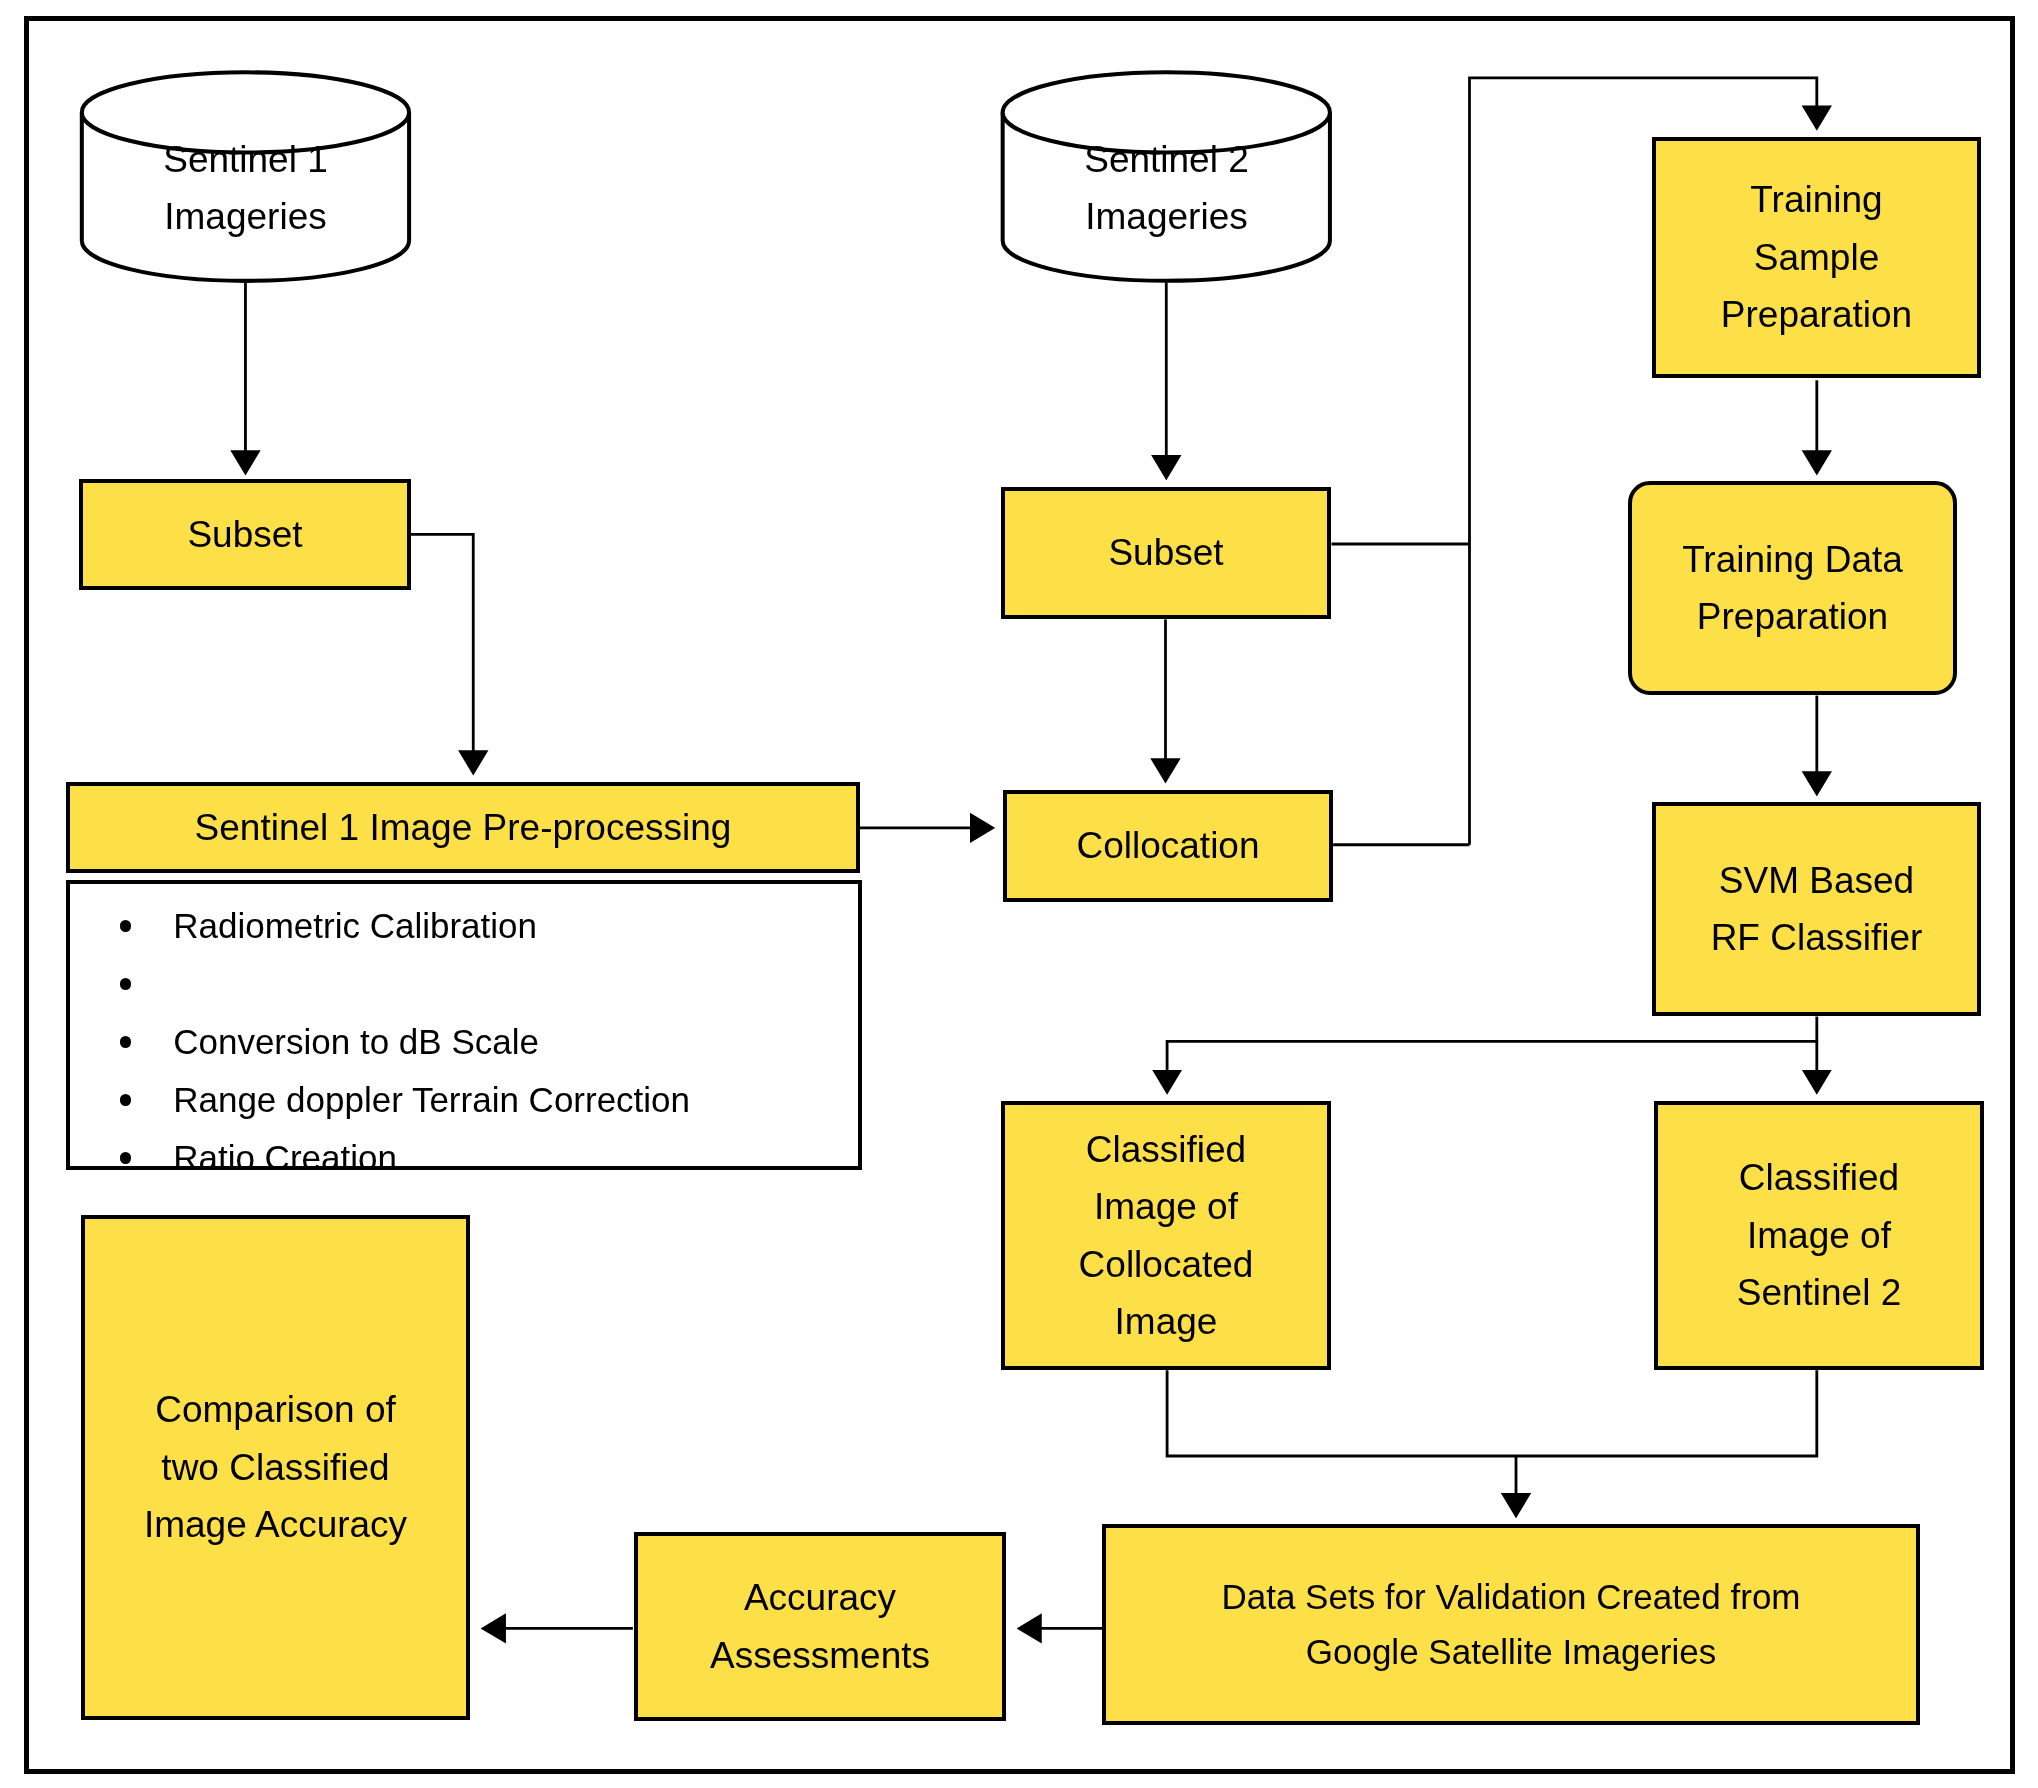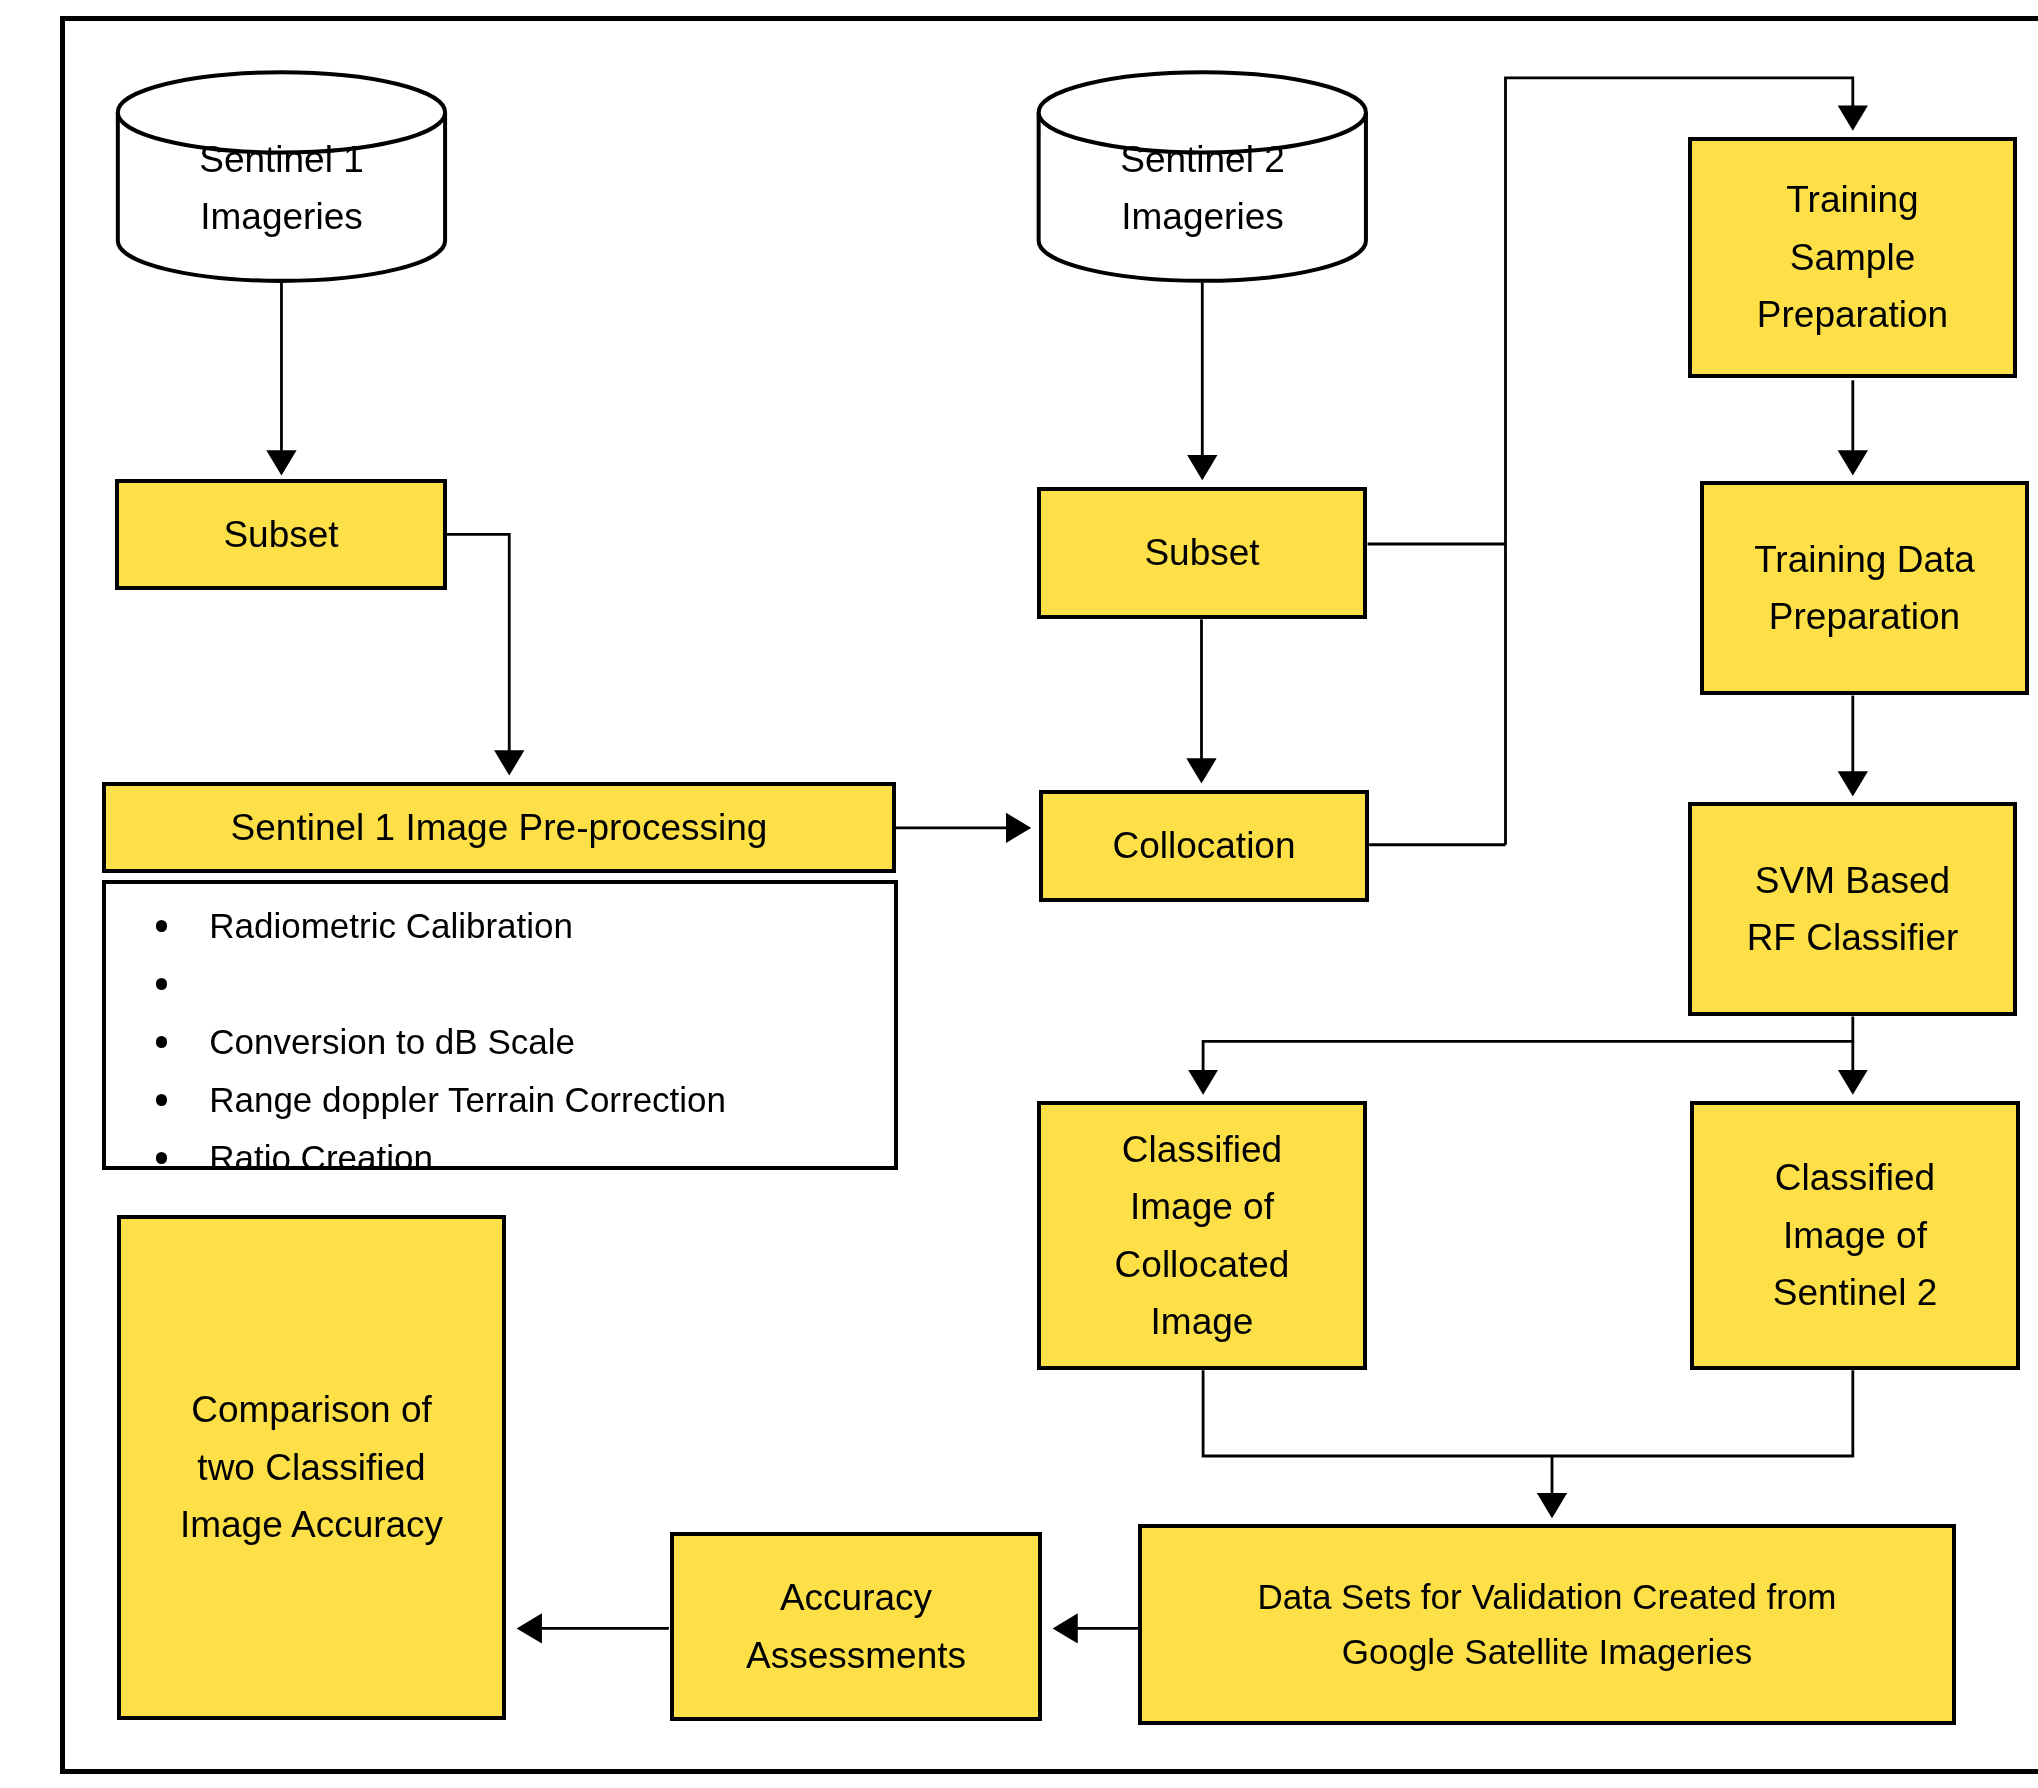--- a/index.html
+++ b/index.html
@@ -2,21 +2,20 @@
 <html style="font-size:13px"><head>
 <meta charset="utf-8">
 <style>
   html,body{margin:0;padding:0;background:#ffffff;}
   #stage{
     position:relative;
     width:1759px;height:1789px;
     background:#ffffff;
     font-family:"Liberation Sans", sans-serif;
     color:#000000;
-    margin-left:36px;
   }
   #frame{
     position:absolute;left:24px;top:16px;width:1991px;height:1758px;
     border:5.6px solid #000000;box-sizing:border-box;background:transparent;
   }
   .node{
     position:absolute;box-sizing:border-box;
     border:4.8px solid #000000;background:#fde047;
     display:flex;align-items:center;justify-content:center;
     text-align:center;font-size:37px;line-height:1.55;
@@ -121,21 +120,21 @@
 Image Accuracy</div>
 
   <div class="node" style="left:1001px;top:487px;width:330px;height:132px;">Subset</div>
 
   <div class="node" style="left:1003px;top:790px;width:330px;height:112px;">Collocation</div>
 
   <div class="node" style="left:1652px;top:137px;width:329px;height:241px;">Training
 Sample
 Preparation</div>
 
-  <div class="node" style="left:1664px;top:481px;width:329px;height:214px;">Training Data
+  <div class="node" style="left:1628px;top:481px;width:329px;height:214px;border-radius:22px;">Training Data
 Preparation</div>
 
   <div class="node" style="left:1652px;top:802px;width:329px;height:214px;">SVM Based
 RF Classifier</div>
 
   <div class="node" style="left:1001px;top:1101px;width:330px;height:269px;">Classified
 Image of
 Collocated
 Image</div>
 

